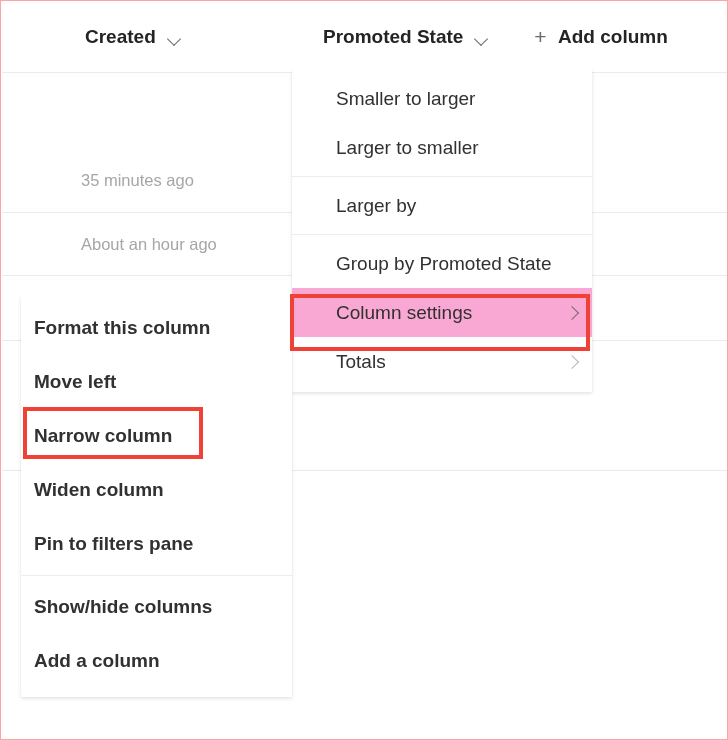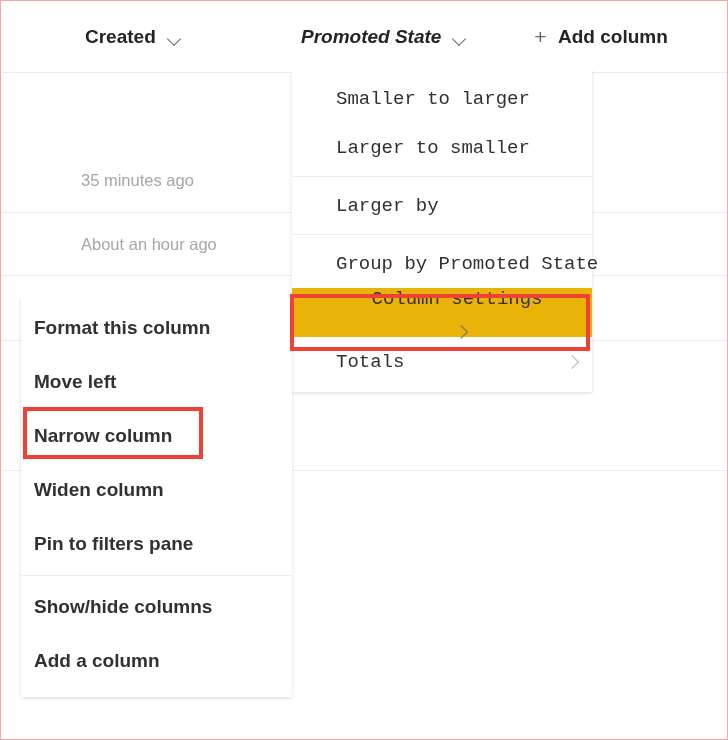--- a/index.html
+++ b/index.html
@@ -35,21 +35,21 @@
     top: 24px;
     display: flex;
     align-items: center;
     gap: 12px;
     font-size: 19px;
     font-weight: bold;
     color: #242424;
     white-space: nowrap;
   }
   .col-head.created { left: 83px; }
-  .col-head.promoted { left: 299px; font-style: italic; }
+  .col-head.promoted { left: 321px; }
   .chev-down {
     display: inline-block;
     width: 13px;
     height: 8px;
     position: relative;
     top: 1px;
   }
   .chev-down::before {
     content: "";
     position: absolute;
@@ -105,21 +105,20 @@
     position: absolute;
     background: #ffffff;
     box-sizing: border-box;
     box-shadow: 0 1.6px 3.6px rgba(0,0,0,0.13), 0 0.3px 0.9px rgba(0,0,0,0.10);
   }
   .menu.right-menu {
     left: 291px;
     top: 68px;
     width: 300px;
     padding: 5px 0 6px 0;
-    font-family: Liberation Mono, monospace;
   }
   .menu.left-menu {
     left: 20px;
     top: 295px;
     width: 271px;
     padding: 5px 0 9px 0;
   }
   .menu-item {
     position: relative;
     display: flex;
@@ -130,22 +129,21 @@
     color: #323130;
     white-space: nowrap;
     box-sizing: border-box;
   }
   .left-menu .menu-item {
     padding-left: 13px;
     height: 54px;
     font-weight: bold;
   }
   .menu-item.hovered {
-    background: #eab308;
-    flex-direction: column;
+    background: #f9a8d4;
   }
   .menu-item .label {
     flex: 1 1 auto;
   }
   .chev-right {
     flex: 0 0 auto;
     display: inline-block;
     width: 11px;
     height: 11px;
     position: relative;

